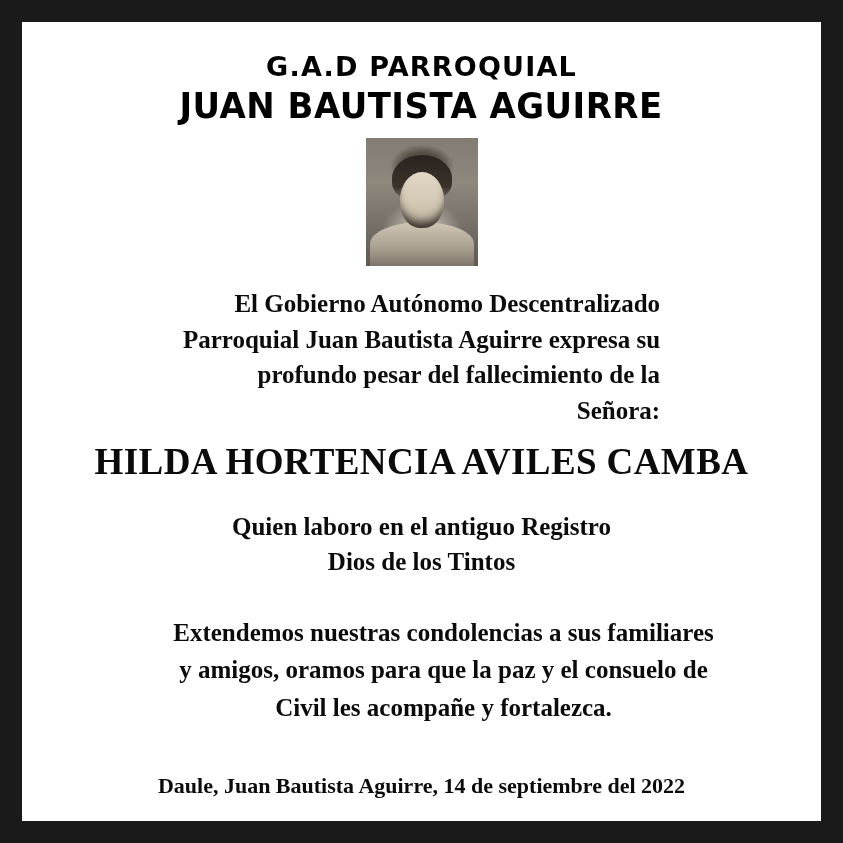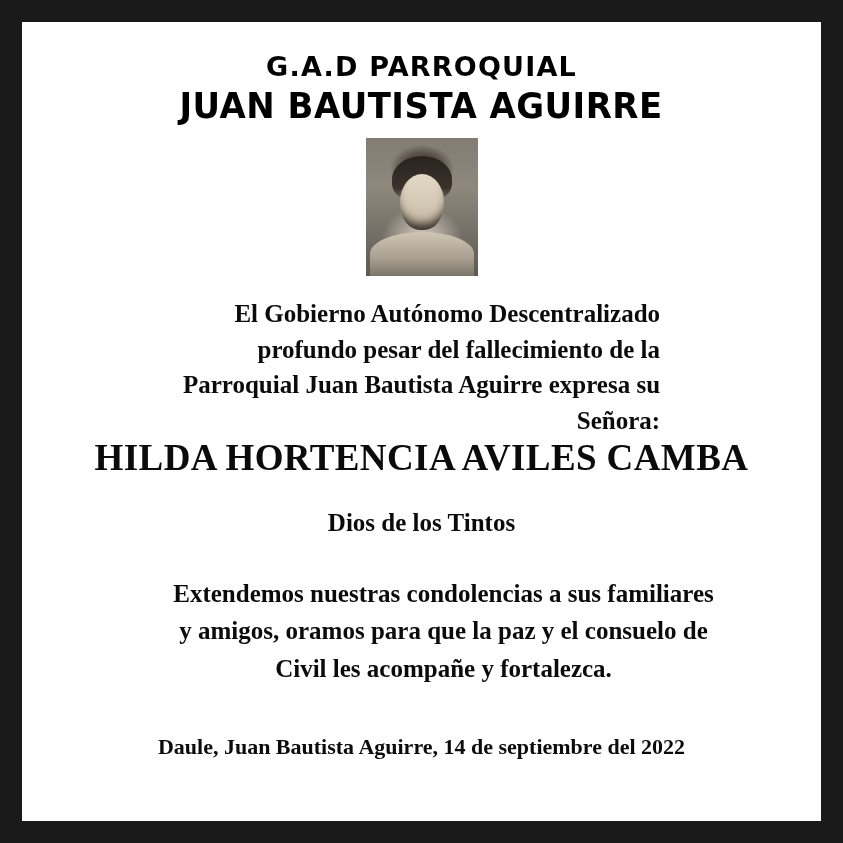--- a/index.html
+++ b/index.html
@@ -118,21 +118,21 @@
 
   .intro {
     margin-top: 20px;
     font-size: 25px;
     line-height: 1.42;
     max-width: 640px;
     text-align: right;
   }
 
   .deceased-name {
-    margin-top: 0;
+    margin-top: 14px;
     font-size: 37px;
     letter-spacing: 0.4px;
     line-height: 1.1;
     white-space: nowrap;
   }
 
   .role {
     margin-top: 26px;
     font-size: 25px;
     line-height: 1.42;
@@ -164,28 +164,29 @@
 
     <div class="portrait-wrap">
       <div class="portrait">
         <div class="portrait-body"></div>
         <div class="portrait-hair"></div>
       </div>
     </div>
 
     <div class="body-text intro">
       <div>El Gobierno Autónomo Descentralizado</div>
+      <div>Parroquial Juan Bautista Aguirre expresa  su</div>
       <div>profundo pesar del fallecimiento de la</div>
-      <div>Parroquial Juan Bautista Aguirre expresa  su</div>
       <div>Señora:</div>
     </div>
 
     <div class="body-text deceased-name">HILDA HORTENCIA AVILES CAMBA</div>
 
     <div class="body-text role">
+      <div>Quien laboro en el antiguo Registro</div>
       <div>Dios de los Tintos</div>
     </div>
 
     <div class="body-text condolence">
       <div>Extendemos nuestras condolencias a sus familiares</div>
       <div>y amigos, oramos para que la paz y el consuelo de</div>
       <div>Civil les acompañe y fortalezca.</div>
     </div>
 
     <div class="body-text signature">Daule, Juan Bautista Aguirre, 14 de septiembre del 2022</div>

